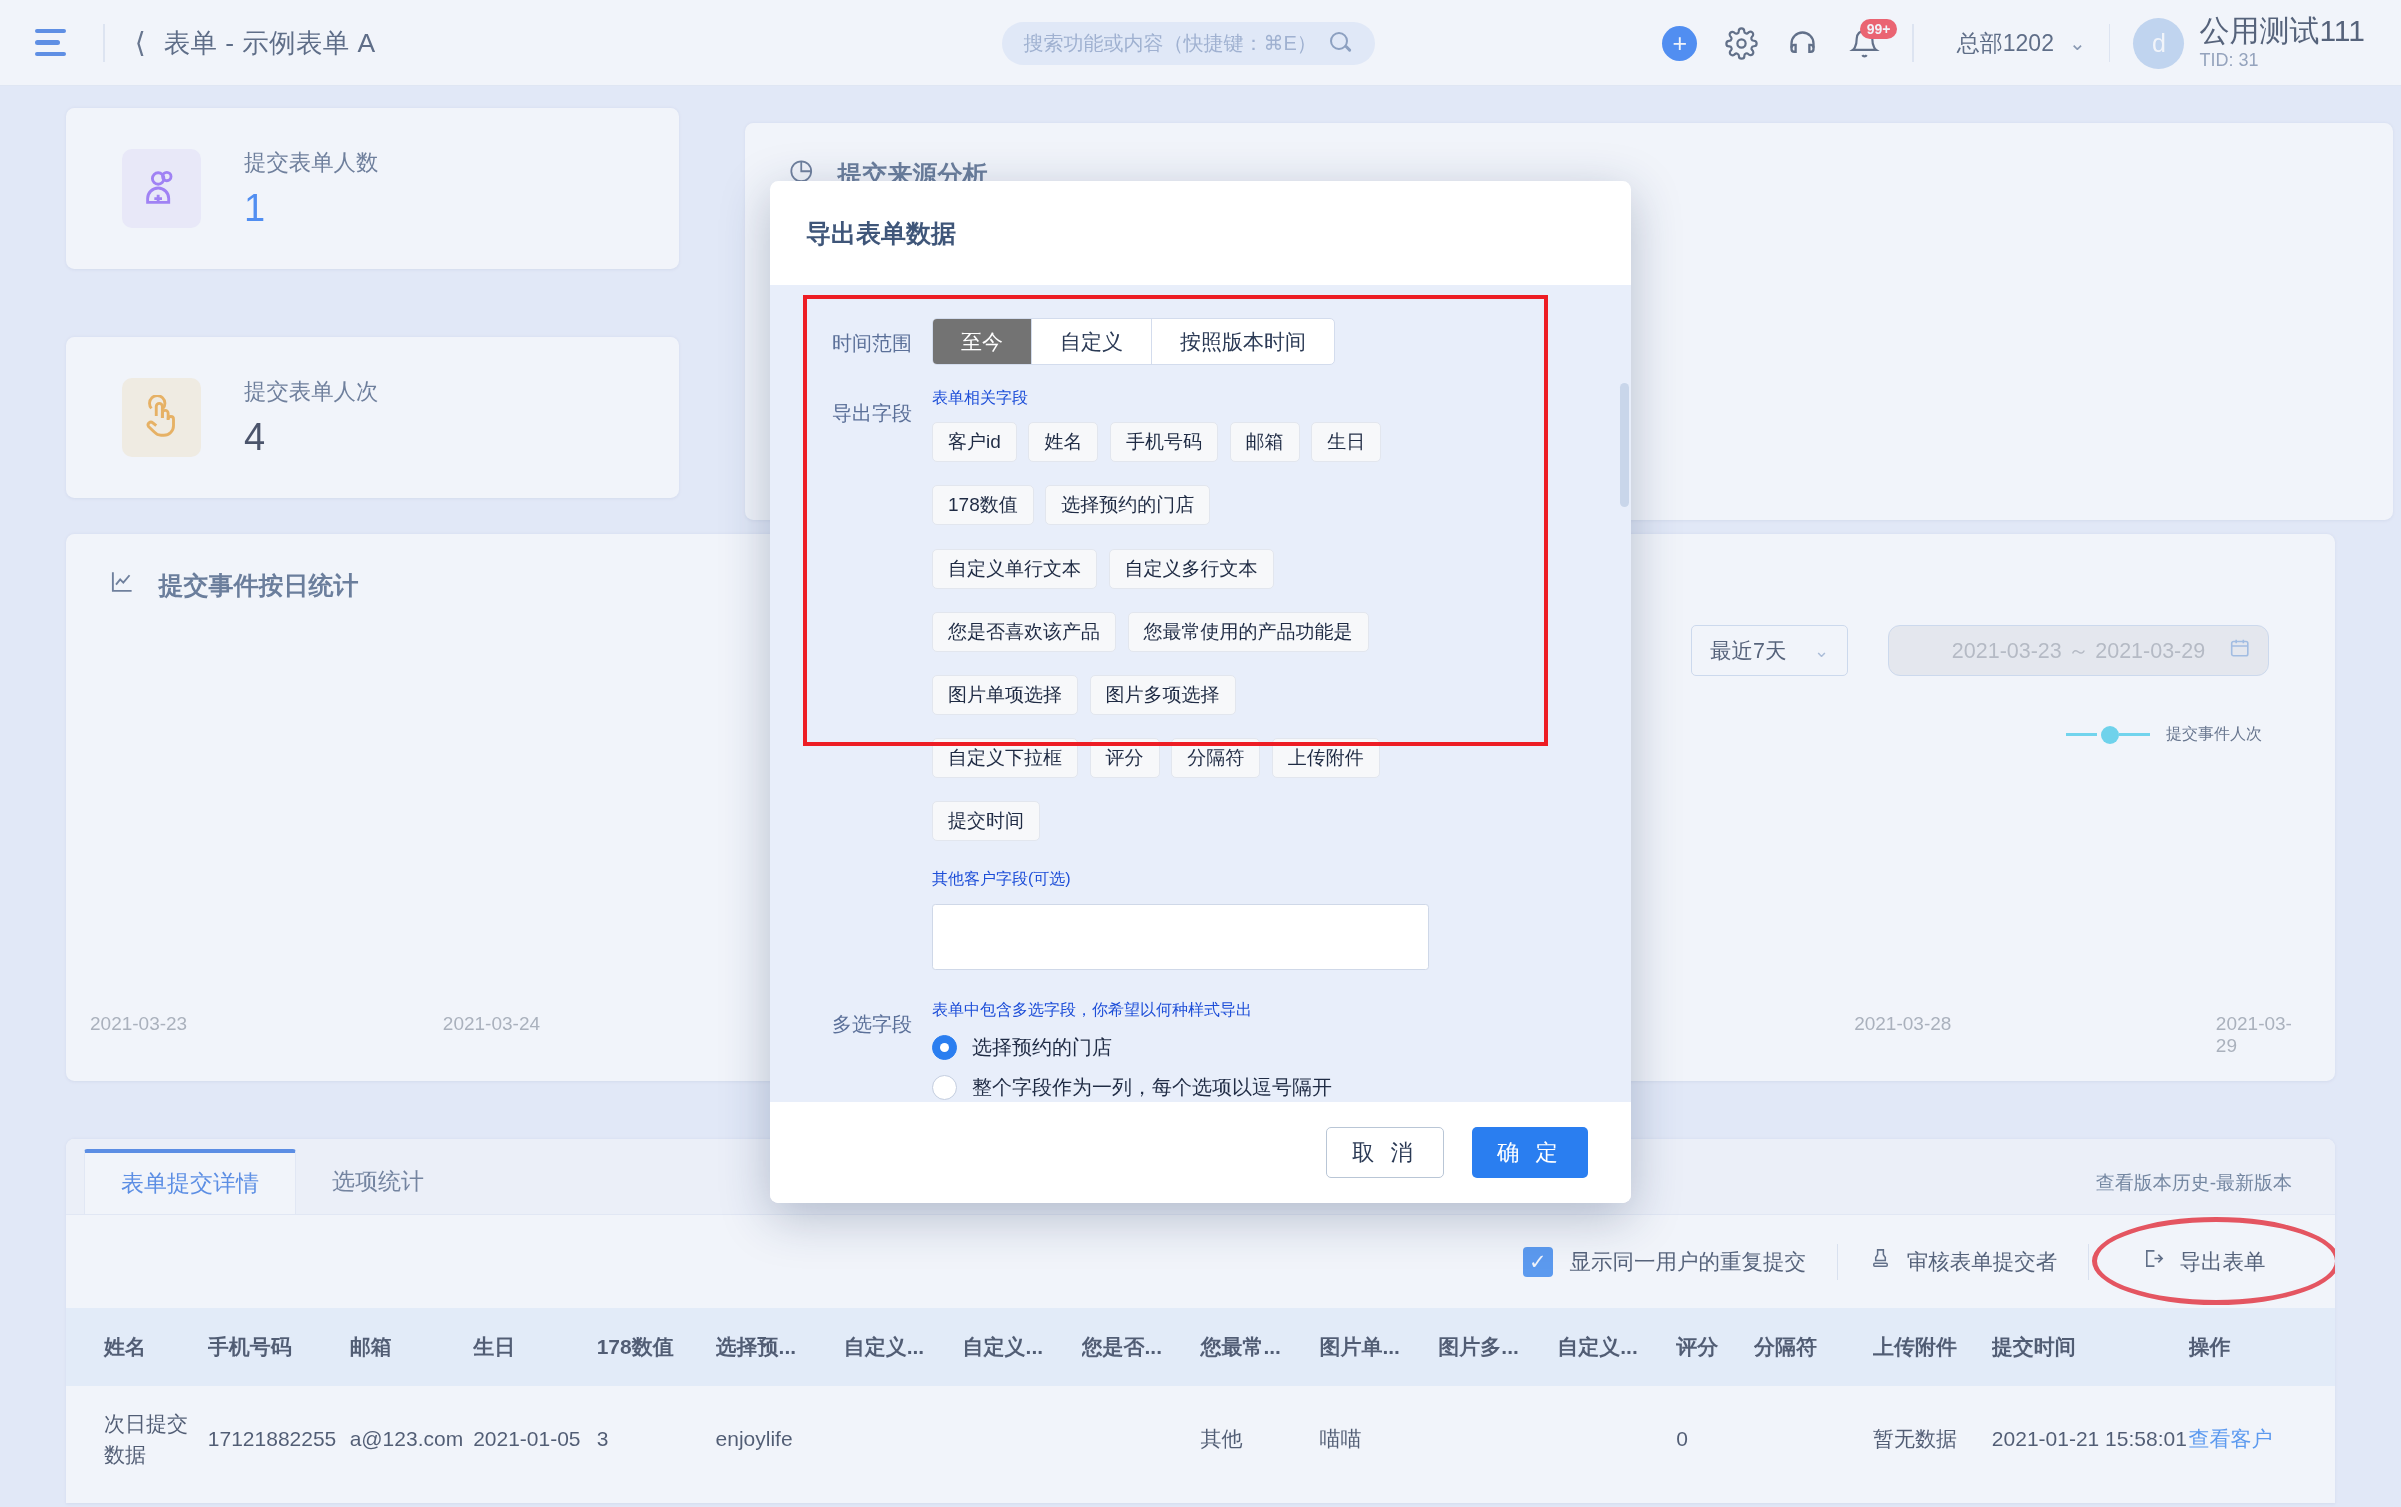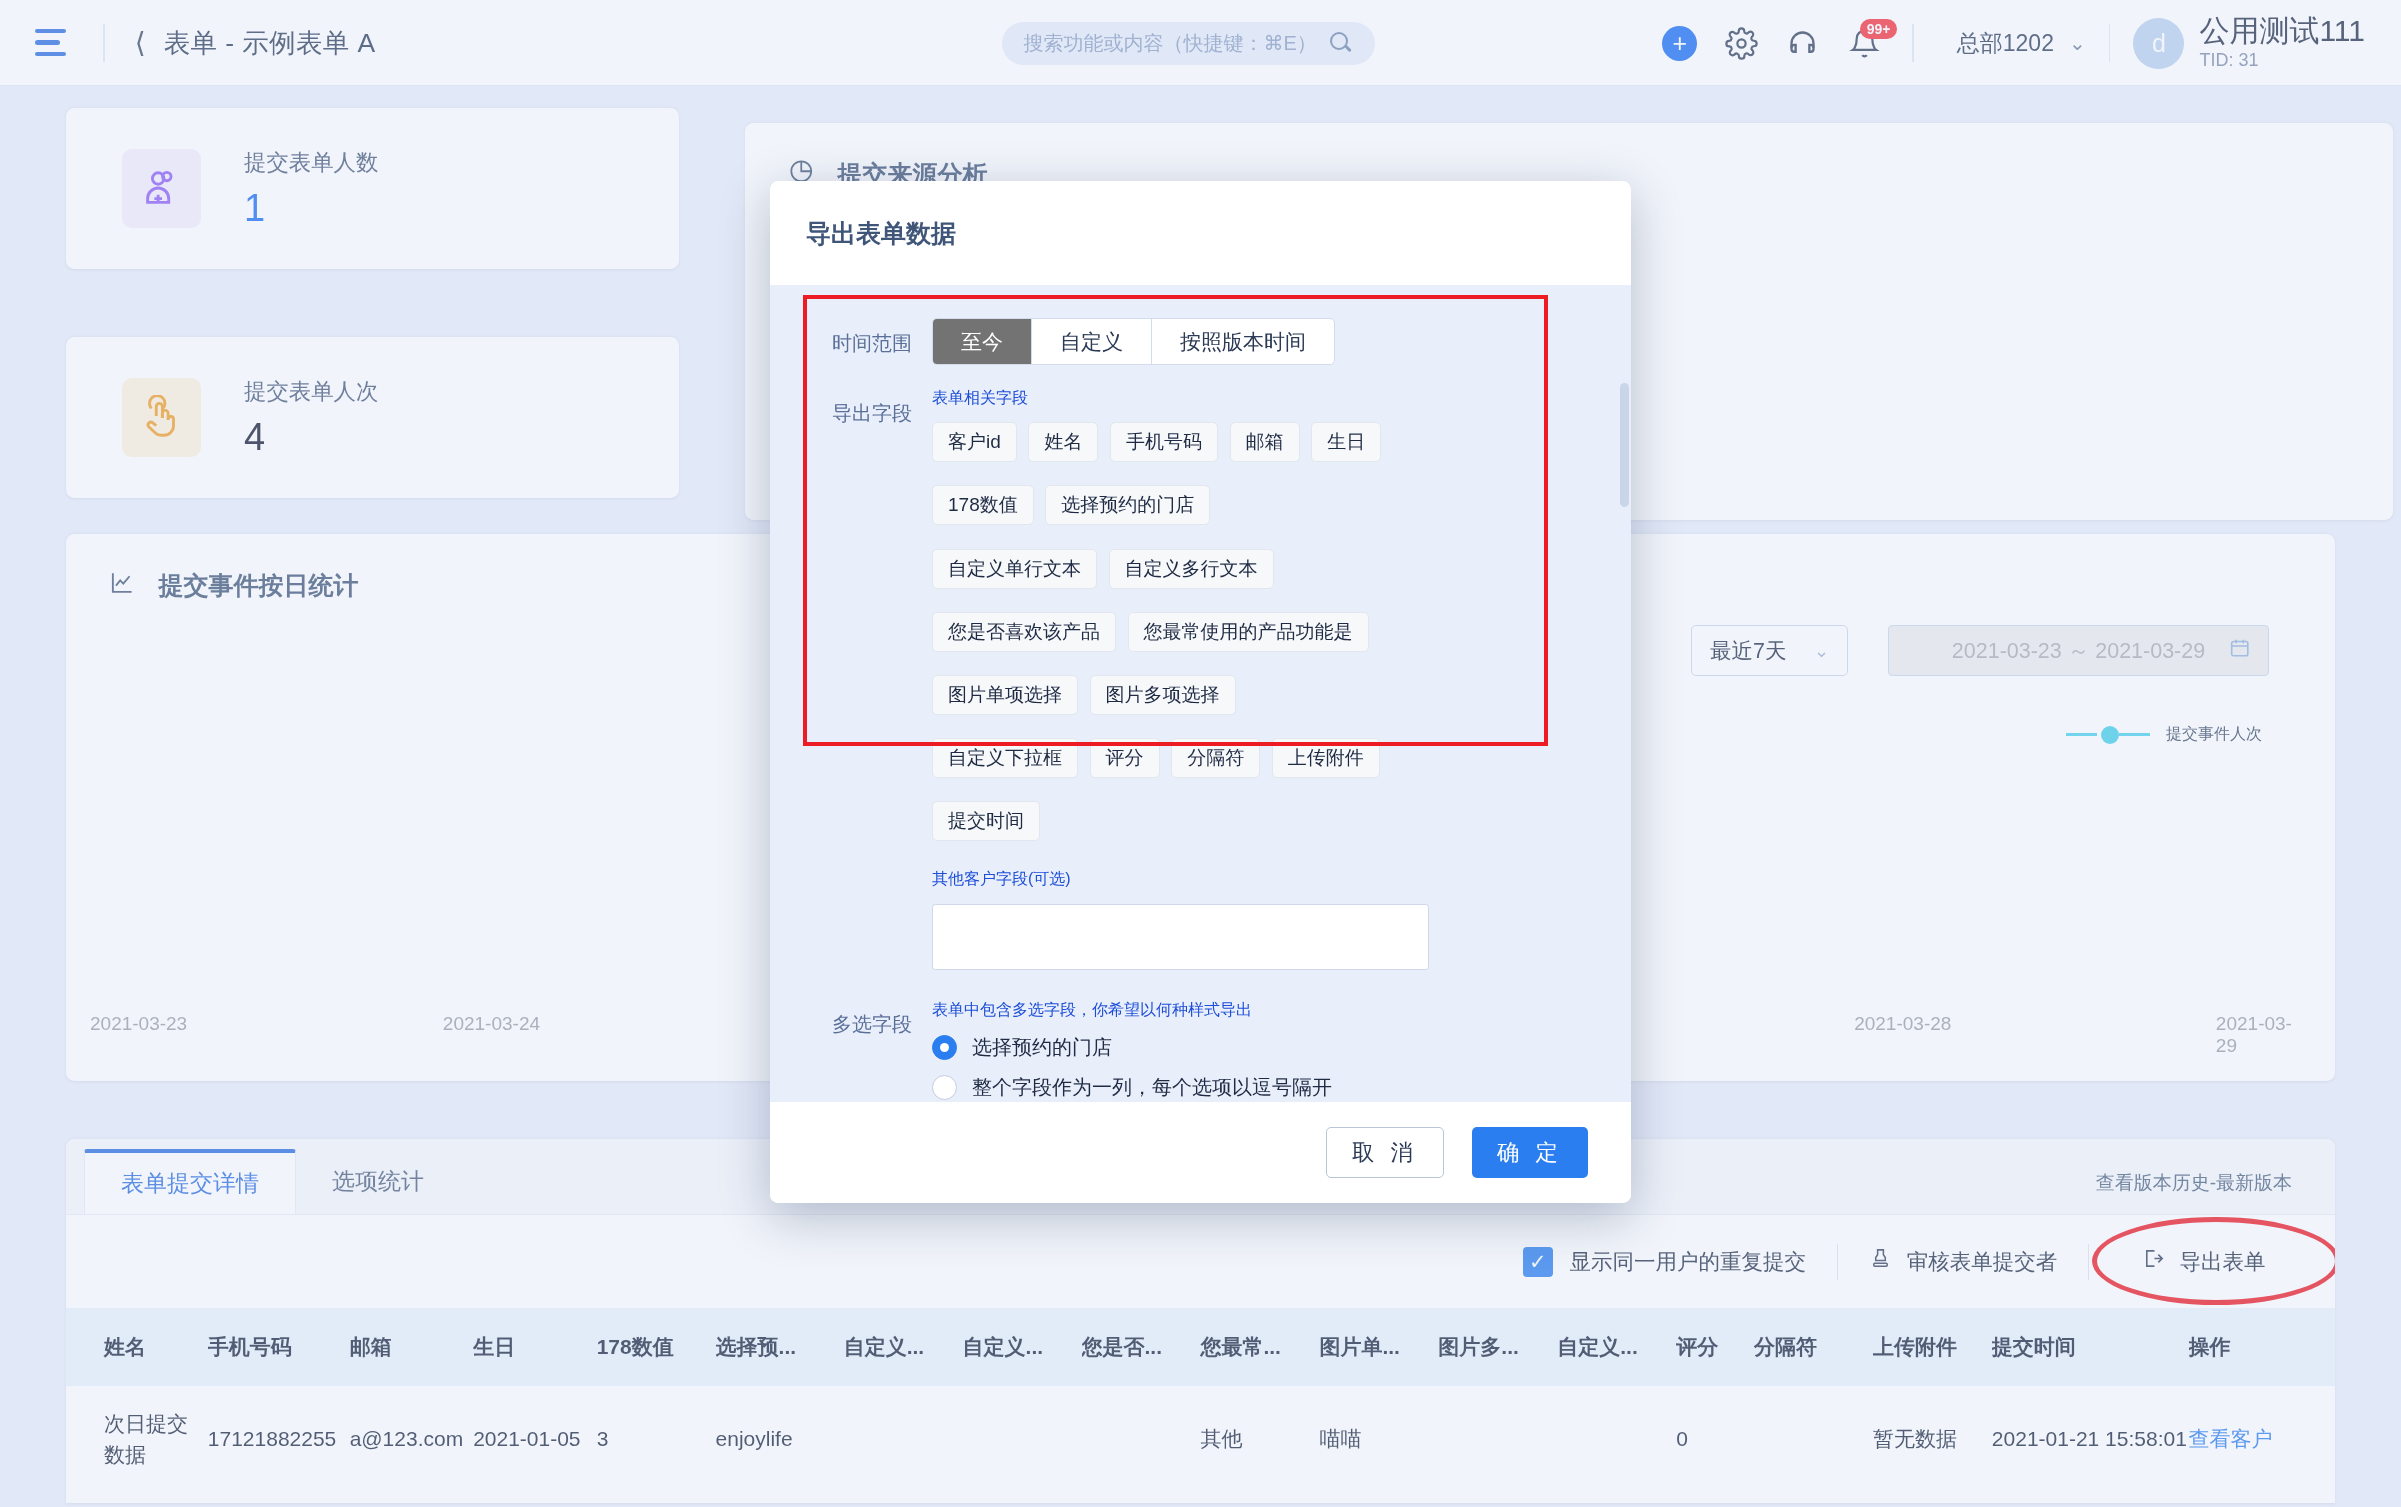--- a/index.html
+++ b/index.html
@@ -63,28 +63,28 @@
   .stat-ic.purple{background:#f2eefc;}
   .stat-ic.orange{background:#fdf2dd;}
   .stat-txt{margin-left:43px;}
   .stat-label{font-size:22.4px;color:#46597a;}
   .stat-val{font-size:38px;margin-top:8.3px;font-weight:500;}
   .stat-val.blue{color:#1b6ef3;}
   .stat-val.dark{color:#121a33;}
 
   
   #chartcard{ left:66px; top:534px; width:2269px; height:547px;}
-  .chart-head{display:flex;align-items:center;padding:35px 0 0 43px;}
+  .chart-head{display:flex;align-items:flex-start;padding:35px 0 0 43px;}
   .chart-ic{font-size:25px;color:#46597a;margin-right:23px;}
   .chart-title{font-size:25px;font-weight:bold;color:#3f5679;}
   .chart-controls{position:absolute;right:66px;top:91px;display:flex;align-items:center;}
   .sel{width:157px;height:51px;border:0.8px solid #cbd8ec;border-radius:5px;background:#fff;
     display:flex;align-items:center;justify-content:space-between;padding:0 18px;font-size:21.5px;color:#22304a;cursor:pointer;}
   .sel .chev{color:#9bb0cf;font-size:18px;}
-  .daterange{margin-left:40px;width:381px;height:51px;border:0.8px solid #cbd8ec;border-radius:4px;
+  .daterange{margin-left:40px;width:381px;height:51px;border:0.8px solid #cbd8ec;border-radius:12px;
     background:#ededee;display:flex;align-items:center;justify-content:center;gap:13.2px;
     font-size:21.5px;color:#a9adb3;cursor:pointer;position:relative;}
   .cal-ic{position:absolute;right:18px;font-size:21px;color:#8fb0dd;}
   .legend{position:absolute;right:73px;top:190px;display:flex;align-items:center;font-size:16px;color:#3b4b66;}
   .legend .line{width:31px;height:3.3px;background:#49d2ec;margin-right:3.3px;}
   .legend .dot{width:18px;height:18px;border-radius:50%;background:#45cfea;}
   .legend .lbl{margin-left:13.2px;}
   .axis{position:absolute;left:0;top:479px;width:100%;height:33px;}
   .axis span{position:absolute;font-size:19px;color:#9aa0a8;transform:translateX(-50%);}
 

